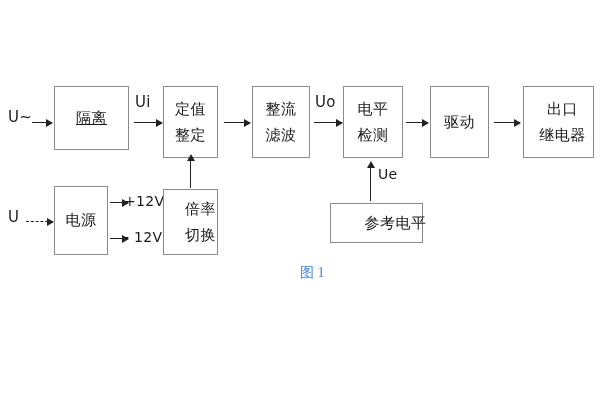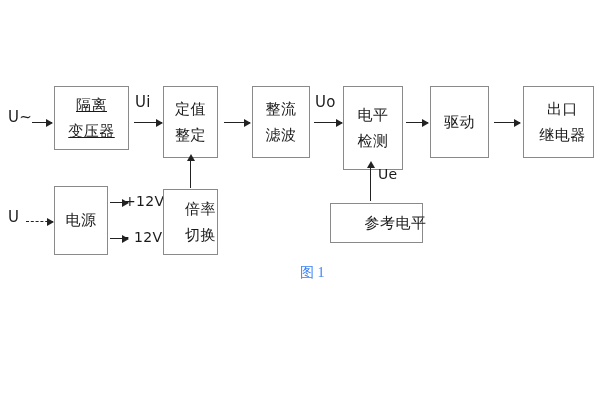--- a/index.html
+++ b/index.html
@@ -90,42 +90,41 @@
 <div id="canvas">
 
   <div class="label" style="left:8px; top:108px;">U~</div>
   <div class="arrow-h" style="left:32px; top:122px; width:20px;"></div>
 
   <div class="label" style="left:8px; top:208px;">U</div>
   <div class="arrow-h dashed" style="left:26px; top:221px; width:27px;"></div>
 
   <div class="block" style="left:54px; top:86px; width:75px; height:64px;text-decoration:underline;">
     <span class="ln">隔离</span>
-    <span class="ln">变压器</span>
   </div>
 
   <div class="label" style="left:135px; top:93px;text-align:center;">Ui</div>
   <div class="arrow-h" style="left:134px; top:122px; width:28px;"></div>
 
   <div class="block" style="left:163px; top:86px; width:55px; height:72px;">
     <span class="ln">定值</span>
     <span class="ln">整定</span>
   </div>
 
   <div class="arrow-h" style="left:224px; top:122px; width:26px;"></div>
 
   <div class="block" style="left:252px; top:86px; width:58px; height:72px;">
     <span class="ln">整流</span>
     <span class="ln">滤波</span>
   </div>
 
   <div class="label" style="left:315px; top:93px;">Uo</div>
   <div class="arrow-h" style="left:314px; top:122px; width:28px;"></div>
 
-  <div class="block" style="left:343px; top:86px; width:60px; height:84px;">
+  <div class="block" style="left:343px; top:86px; width:60px; height:72px;">
     <span class="ln">电平</span>
     <span class="ln">检测</span>
   </div>
 
   <div class="arrow-h" style="left:406px; top:122px; width:22px;"></div>
 
   <div class="block" style="left:430px; top:86px; width:59px; height:72px;font-family:Liberation Serif, serif;">
     <span class="ln">驱动</span>
   </div>
 

